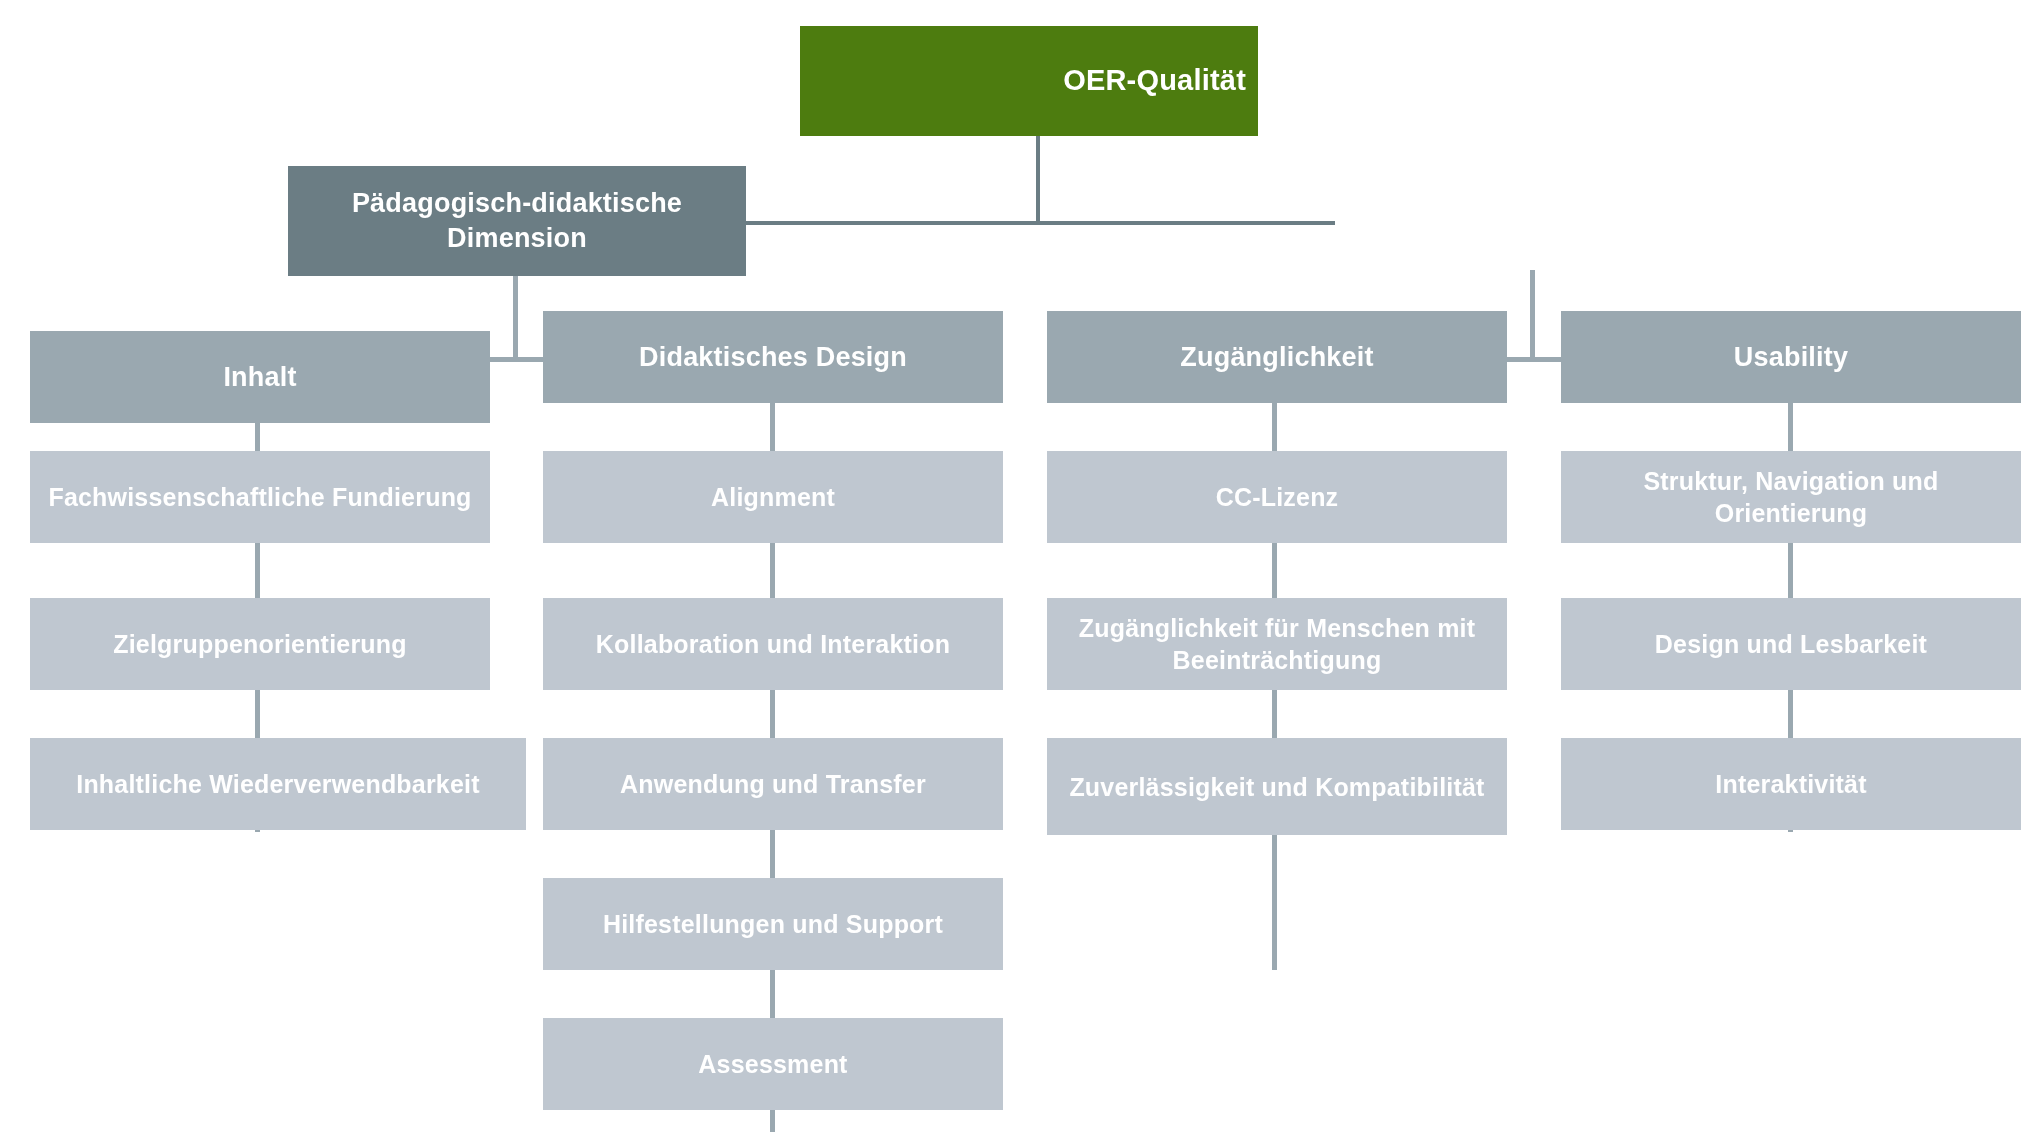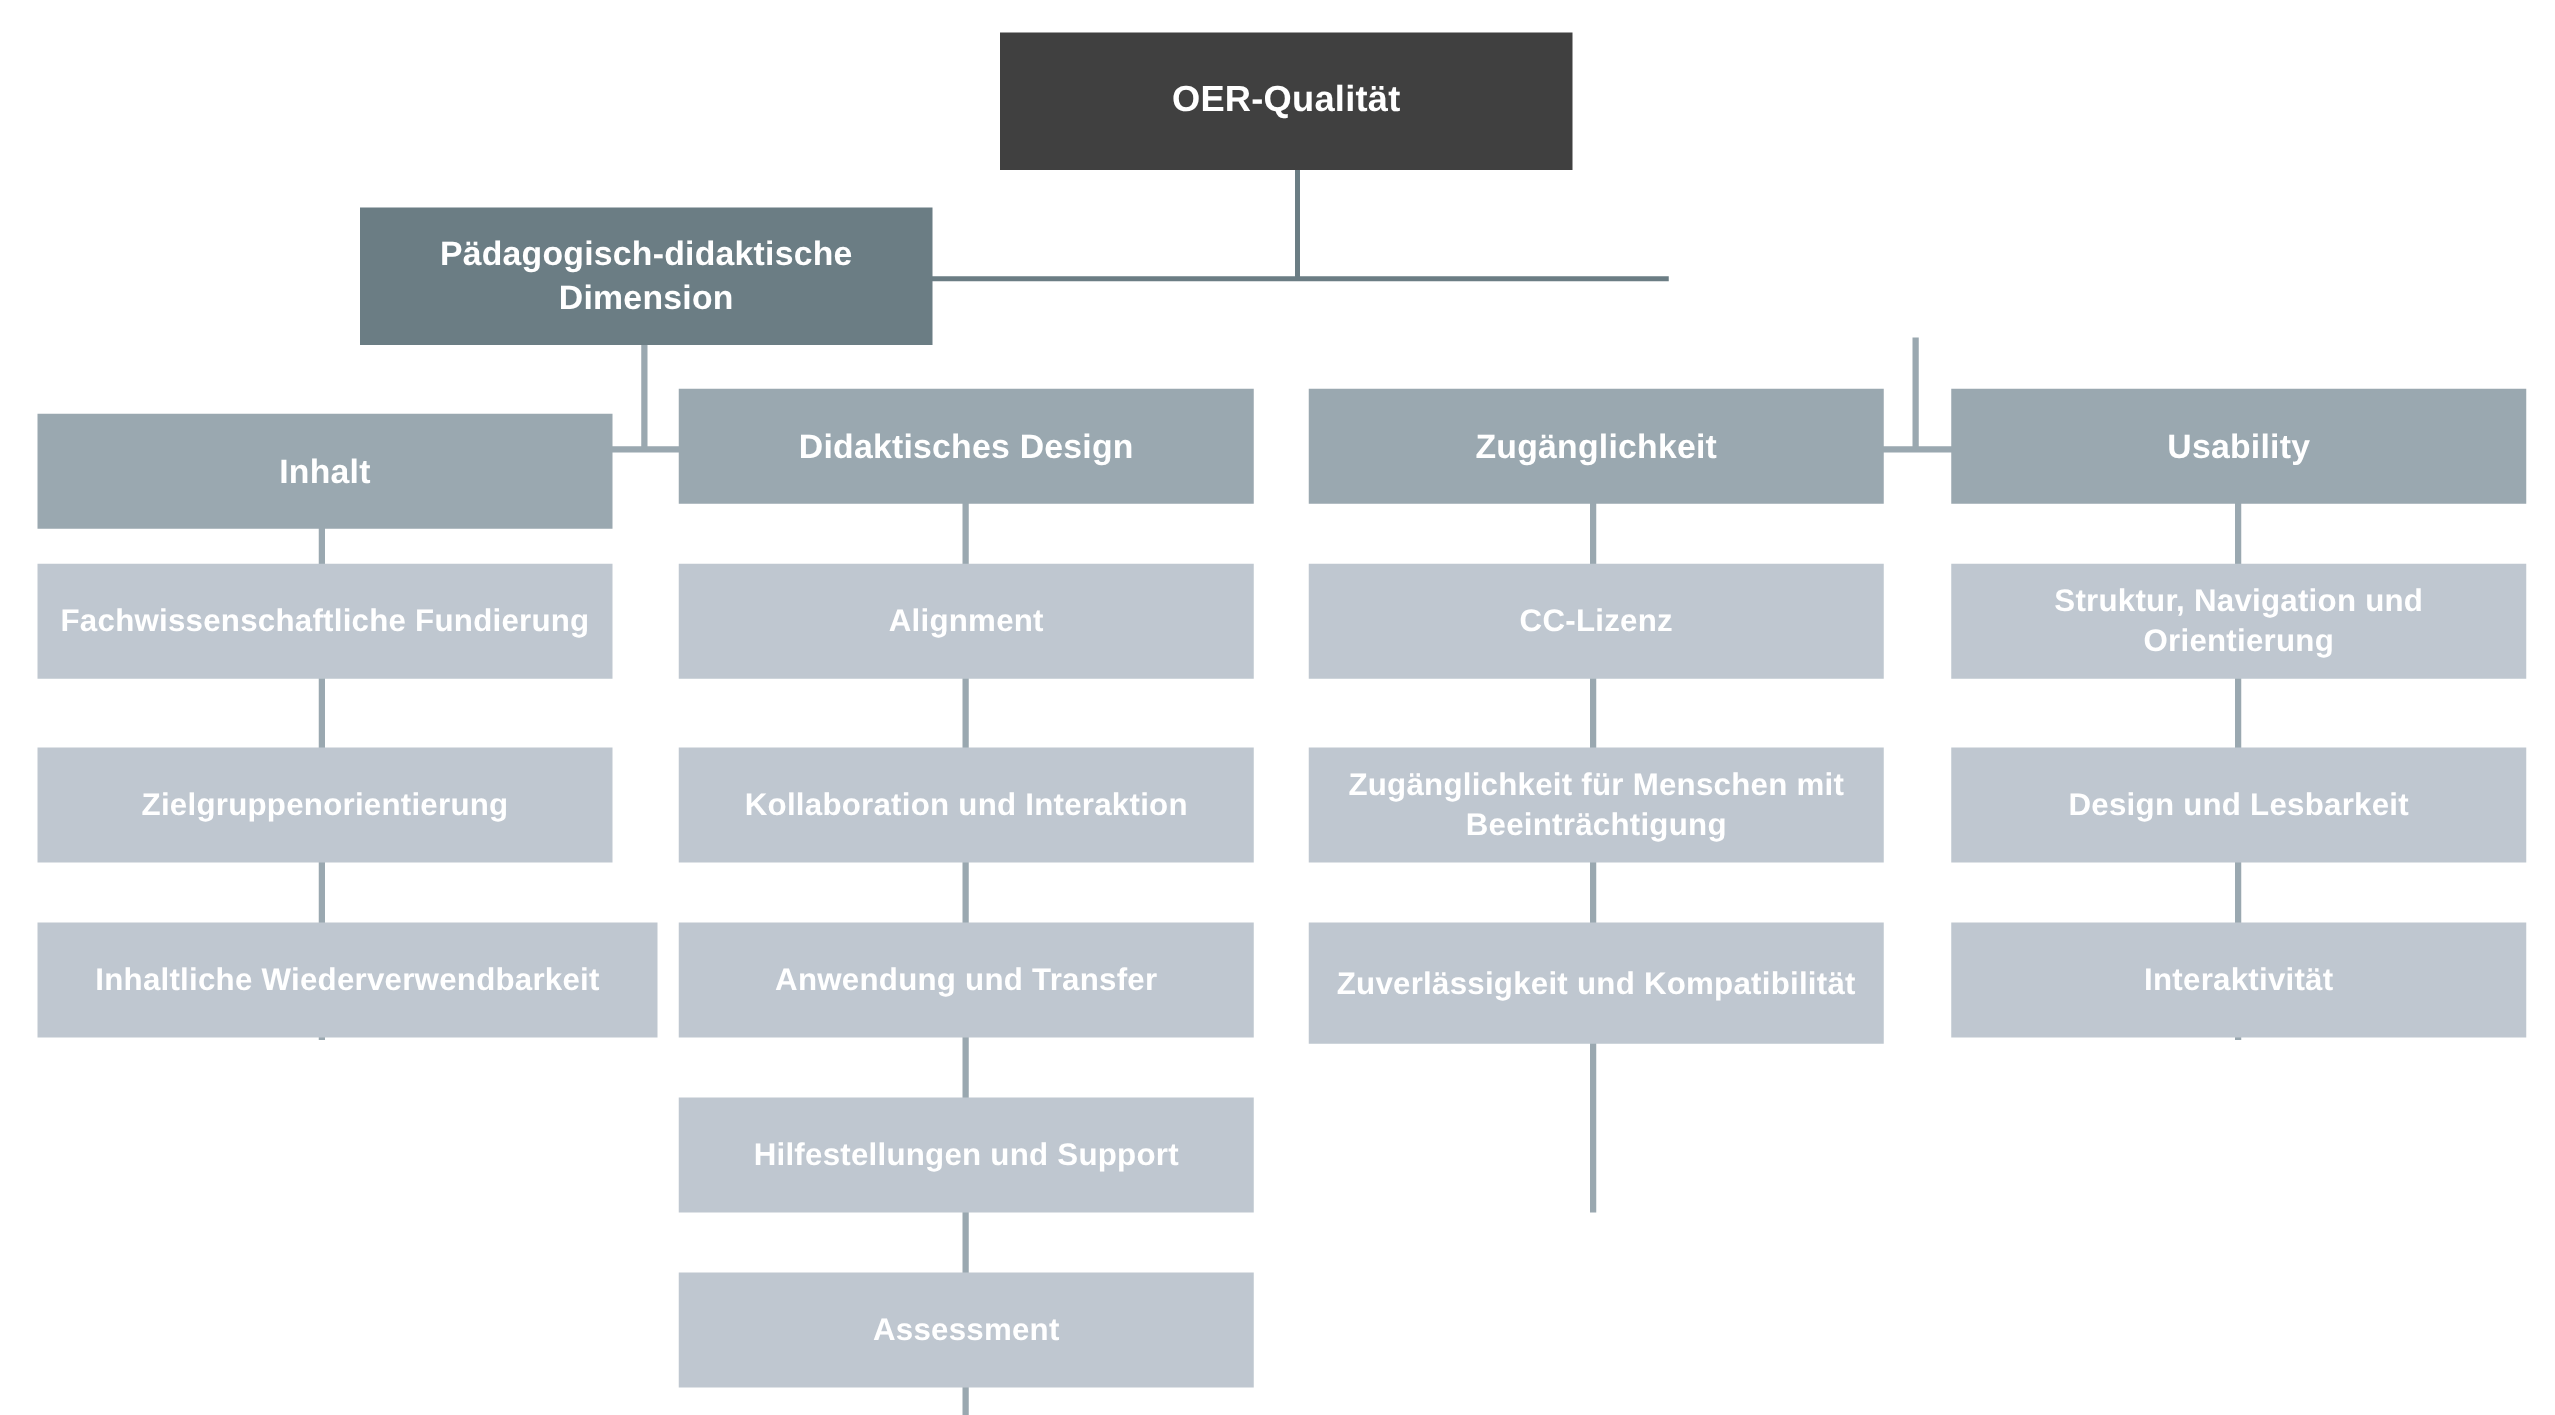--- a/index.html
+++ b/index.html
@@ -24,22 +24,23 @@
     align-items: center;
     justify-content: center;
     text-align: center;
     color: #ffffff;
     font-weight: bold;
     line-height: 1.28;
     padding: 4px 12px;
     letter-spacing: 0.2px;
   }
   .lvl-root {
-    background: #404040;
+    background: #4d7c0f;
     font-size: 29px;
+    justify-content: flex-end;
   }
   .lvl-dim {
     background: #6b7d84;
     font-size: 27px;
   }
   .lvl-cat {
     background: #9aa8b0;
     font-size: 27px;
   }
   .lvl-leaf {

